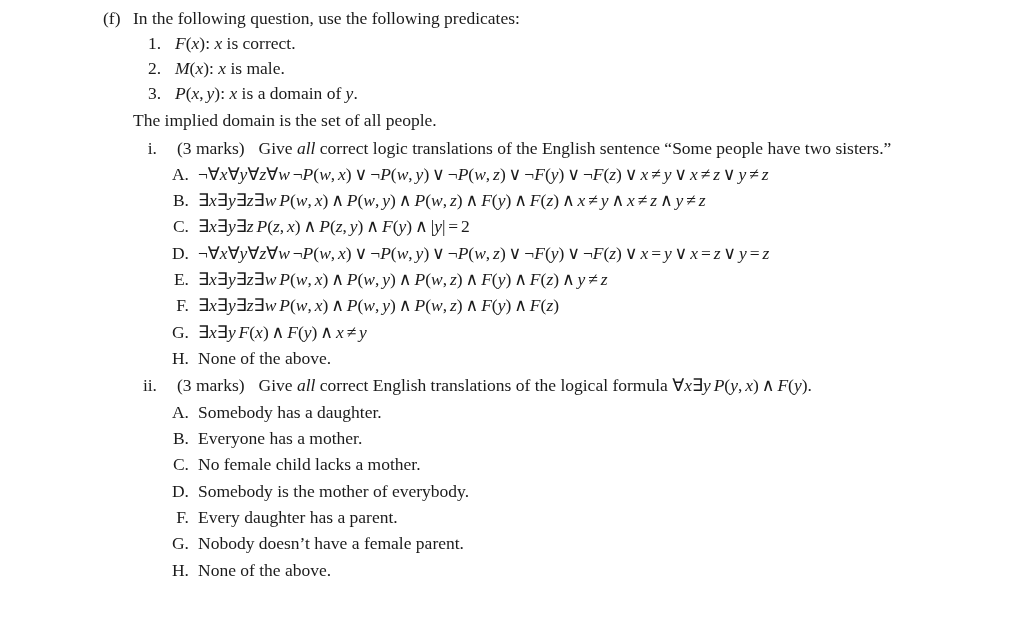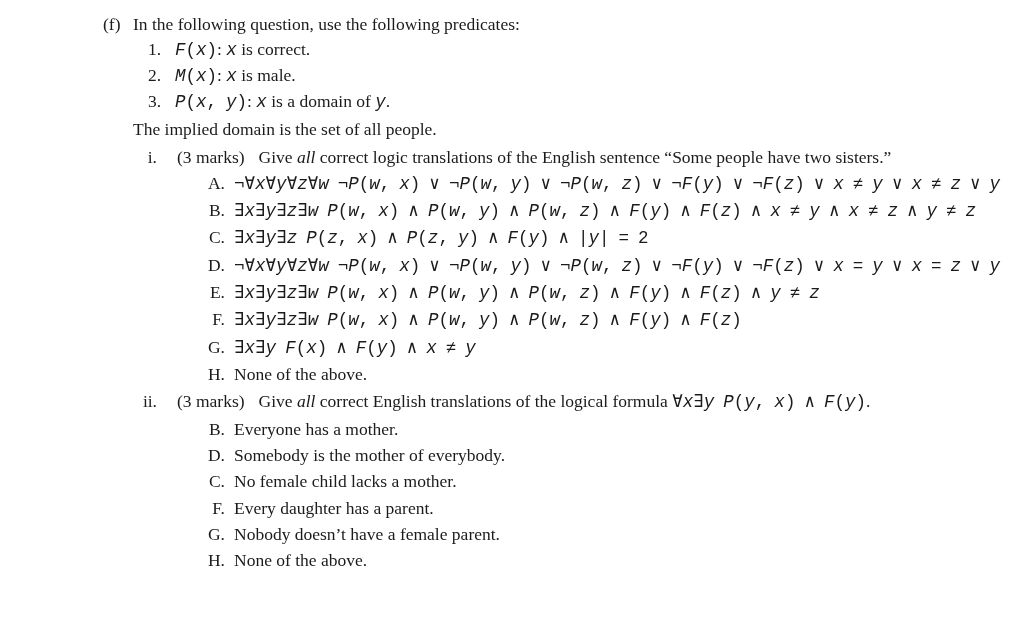--- a/index.html
+++ b/index.html
@@ -7,21 +7,21 @@
     padding: 0;
     background: #ffffff;
     width: 1010px;
     height: 628px;
     overflow: hidden;
   }
   .doc {
     box-sizing: border-box;
     width: 1010px;
     height: 628px;
-    padding: 11px 0 0 103px;
+    padding: 5px 0 0 103px;
     color: #1b1b1b;
     font-family: "Liberation Serif", "DejaVu Serif", serif;
     font-size: 17.5px;
   }
   .row {
     line-height: 26.2px;
     white-space: nowrap;
   }
   .f-label {
     display: inline-block;
@@ -47,37 +47,37 @@
     width: 54px;
     text-align: right;
   }
   .subq-marks {
     margin-left: 20px;
   }
   .subq-prompt {
     margin-left: 14px;
   }
   .opt-row {
-    margin-left: 100px;
+    margin-left: 64px;
     line-height: 26.35px;
   }
   .opt-label {
     display: inline-block;
     width: 22px;
     text-align: right;
   }
   .opt-text {
     margin-left: 9px;
   }
   .seg-italic {
     font-style: italic;
     margin-top: 20px;
   }
   .seg-math {
-    font-family: Liberation Mono, monospace;
+    font-family: Liberation Serif, serif;
     word-spacing: -1.5px;
   }
   .seg-math i {
     font-style: italic;
   }
 </style>
 </head>
 <body>
 
 <div class="doc">
@@ -131,27 +131,30 @@
       </div>
     </div>
   </div>
 
   <div>
     <div class="row subq-header">
       <span class="subq-label">ii.</span><span class="subq-marks">(3 marks)</span><span class="subq-prompt"><span class="seg seg-text">Give </span><span class="seg seg-italic">all</span><span class="seg seg-text"> correct English translations of the logical formula </span><span class="seg seg-math">∀<i>x</i>∃<i>y</i> <i>P</i>(<i>y</i>, <i>x</i>) ∧ <i>F</i>(<i>y</i>)</span><span class="seg seg-text">.</span></span>
     </div>
     <div>
       <div class="row opt-row">
+        <span class="opt-label">A.</span><span class="opt-text"><span class="seg seg-text">Somebody has a daughter.</span></span>
+      </div>
+      <div class="row opt-row">
         <span class="opt-label">B.</span><span class="opt-text"><span class="seg seg-text">Everyone has a mother.</span></span>
       </div>
       <div class="row opt-row">
-        <span class="opt-label">D.</span><span class="opt-text"><span class="seg seg-text">Somebody is the mother of everybody.</span></span>
+        <span class="opt-label">C.</span><span class="opt-text"><span class="seg seg-text">No female child lacks a mother.</span></span>
       </div>
       <div class="row opt-row">
-        <span class="opt-label">C.</span><span class="opt-text"><span class="seg seg-text">No female child lacks a mother.</span></span>
+        <span class="opt-label">D.</span><span class="opt-text"><span class="seg seg-text">Somebody is the mother of everybody.</span></span>
       </div>
       <div class="row opt-row">
         <span class="opt-label">F.</span><span class="opt-text"><span class="seg seg-text">Every daughter has a parent.</span></span>
       </div>
       <div class="row opt-row">
         <span class="opt-label">G.</span><span class="opt-text"><span class="seg seg-text">Nobody doesn’t have a female parent.</span></span>
       </div>
       <div class="row opt-row">
         <span class="opt-label">H.</span><span class="opt-text"><span class="seg seg-text">None of the above.</span></span>
       </div>

